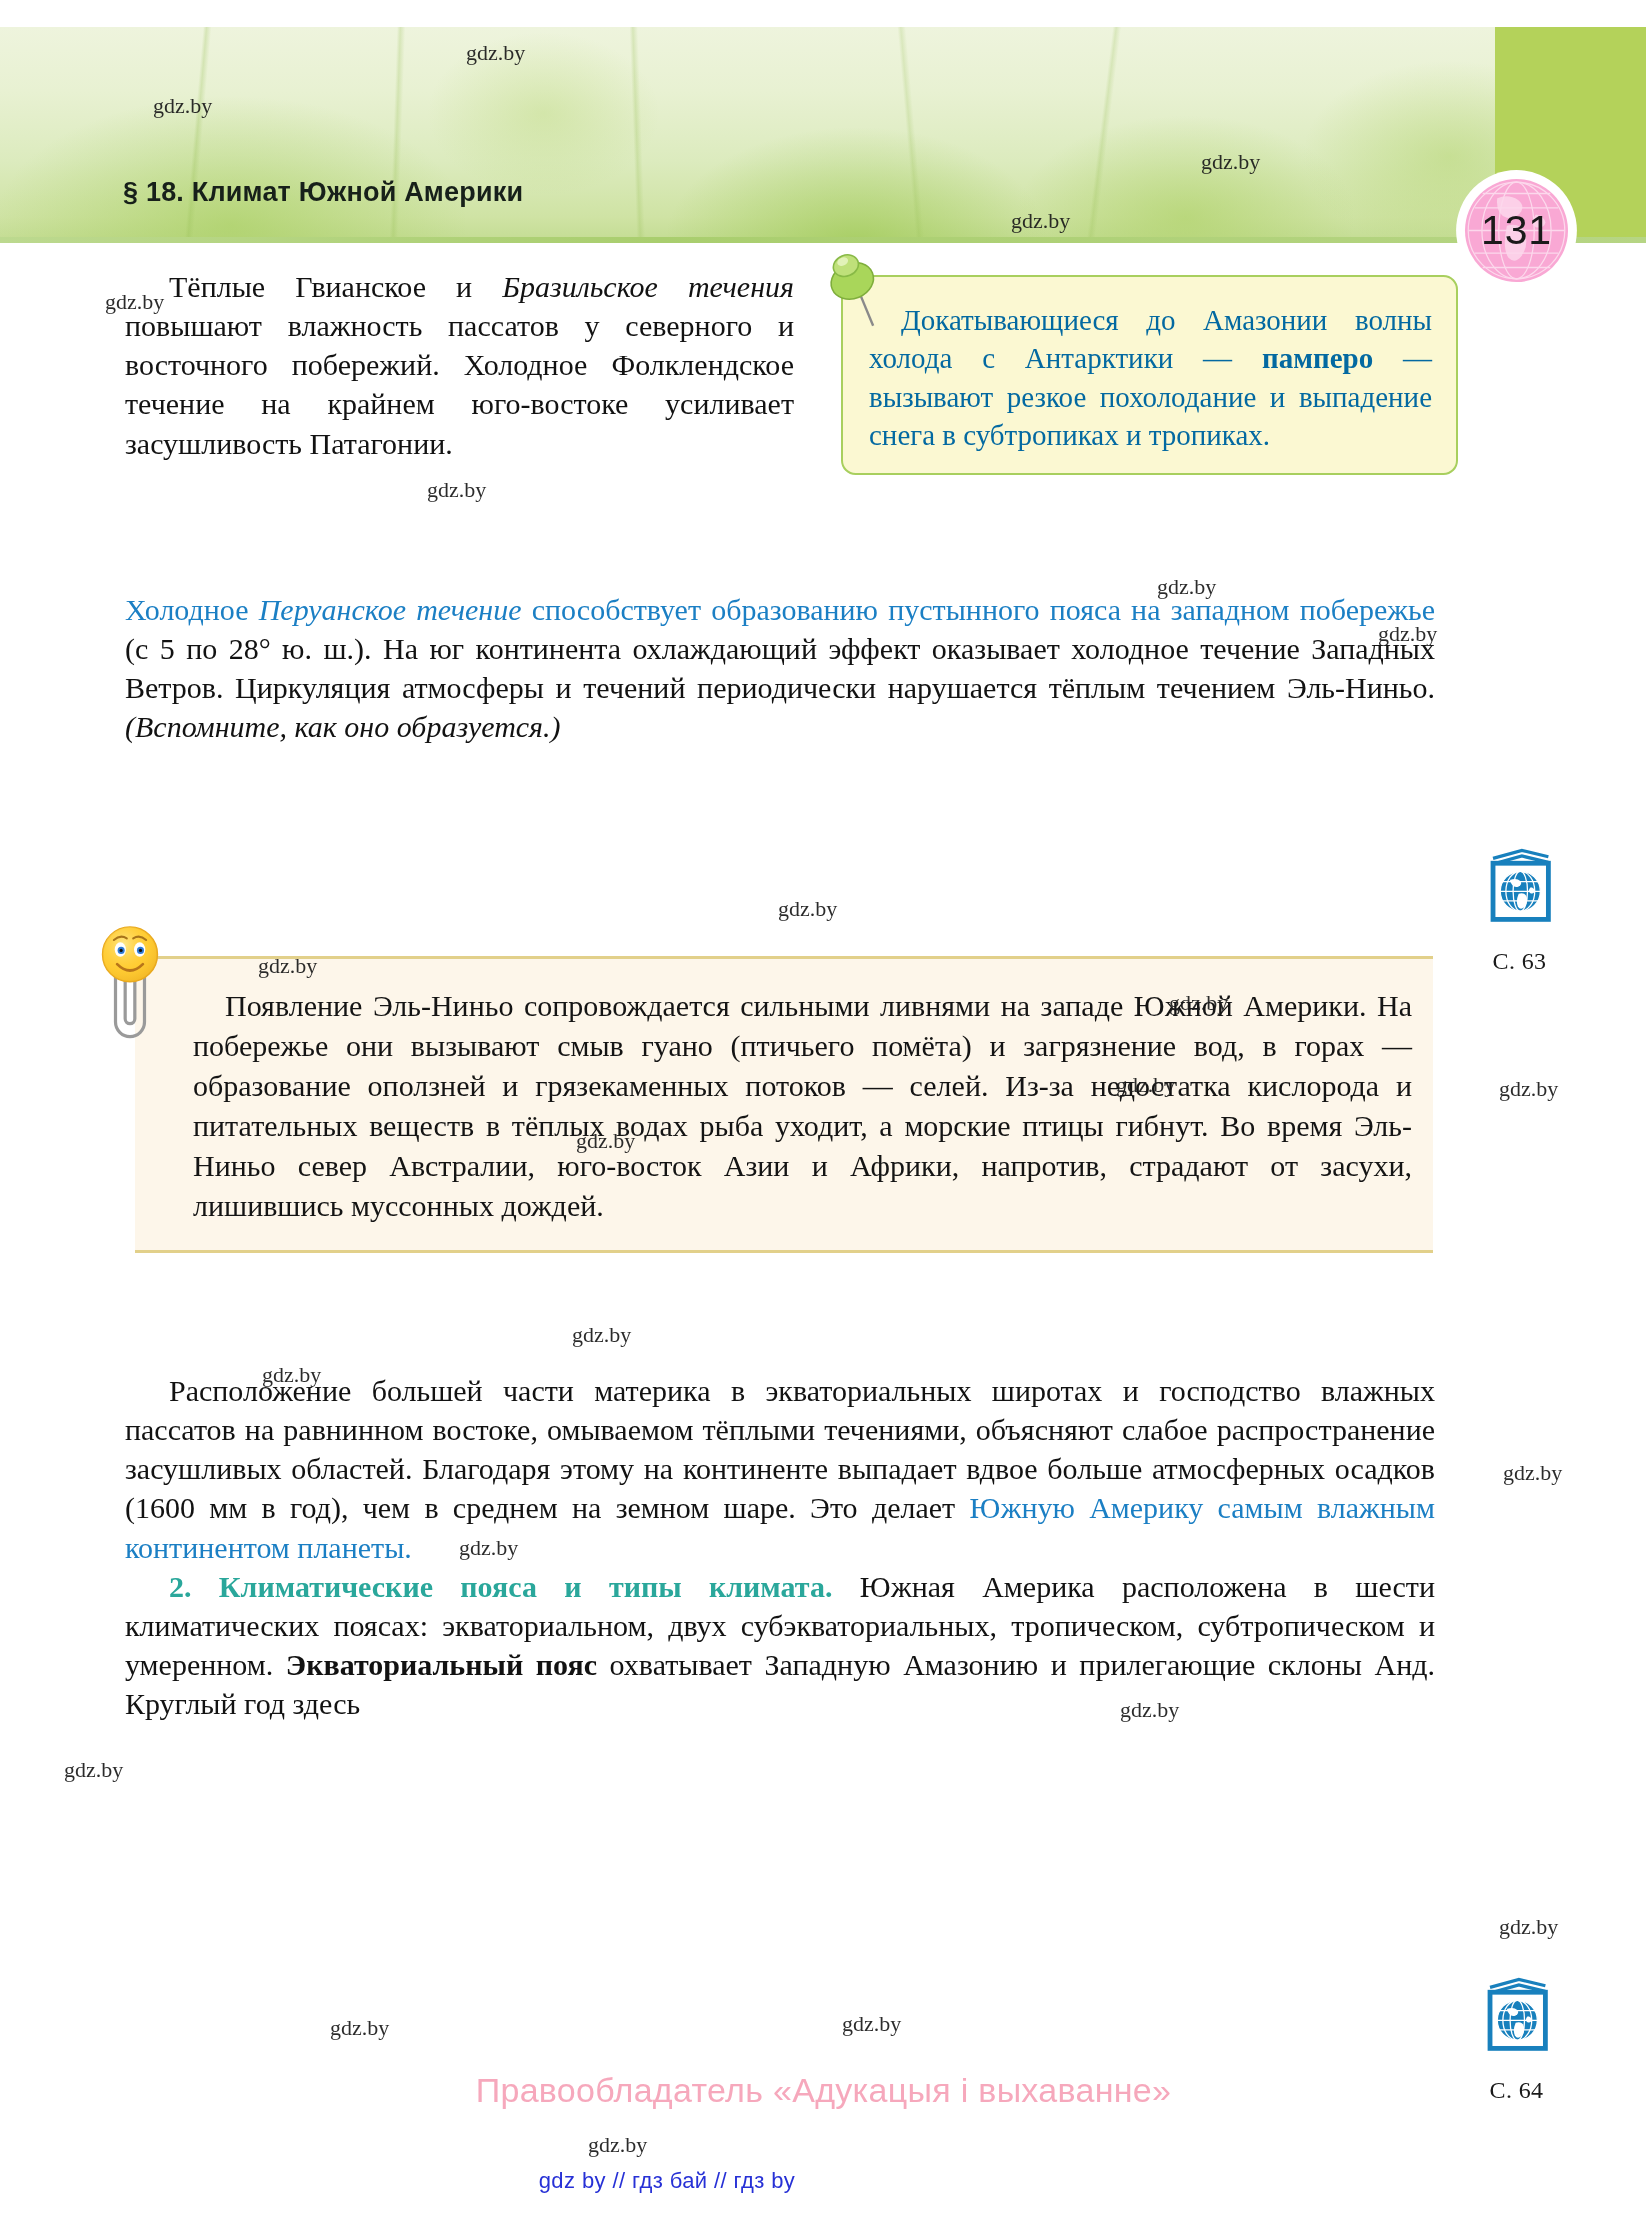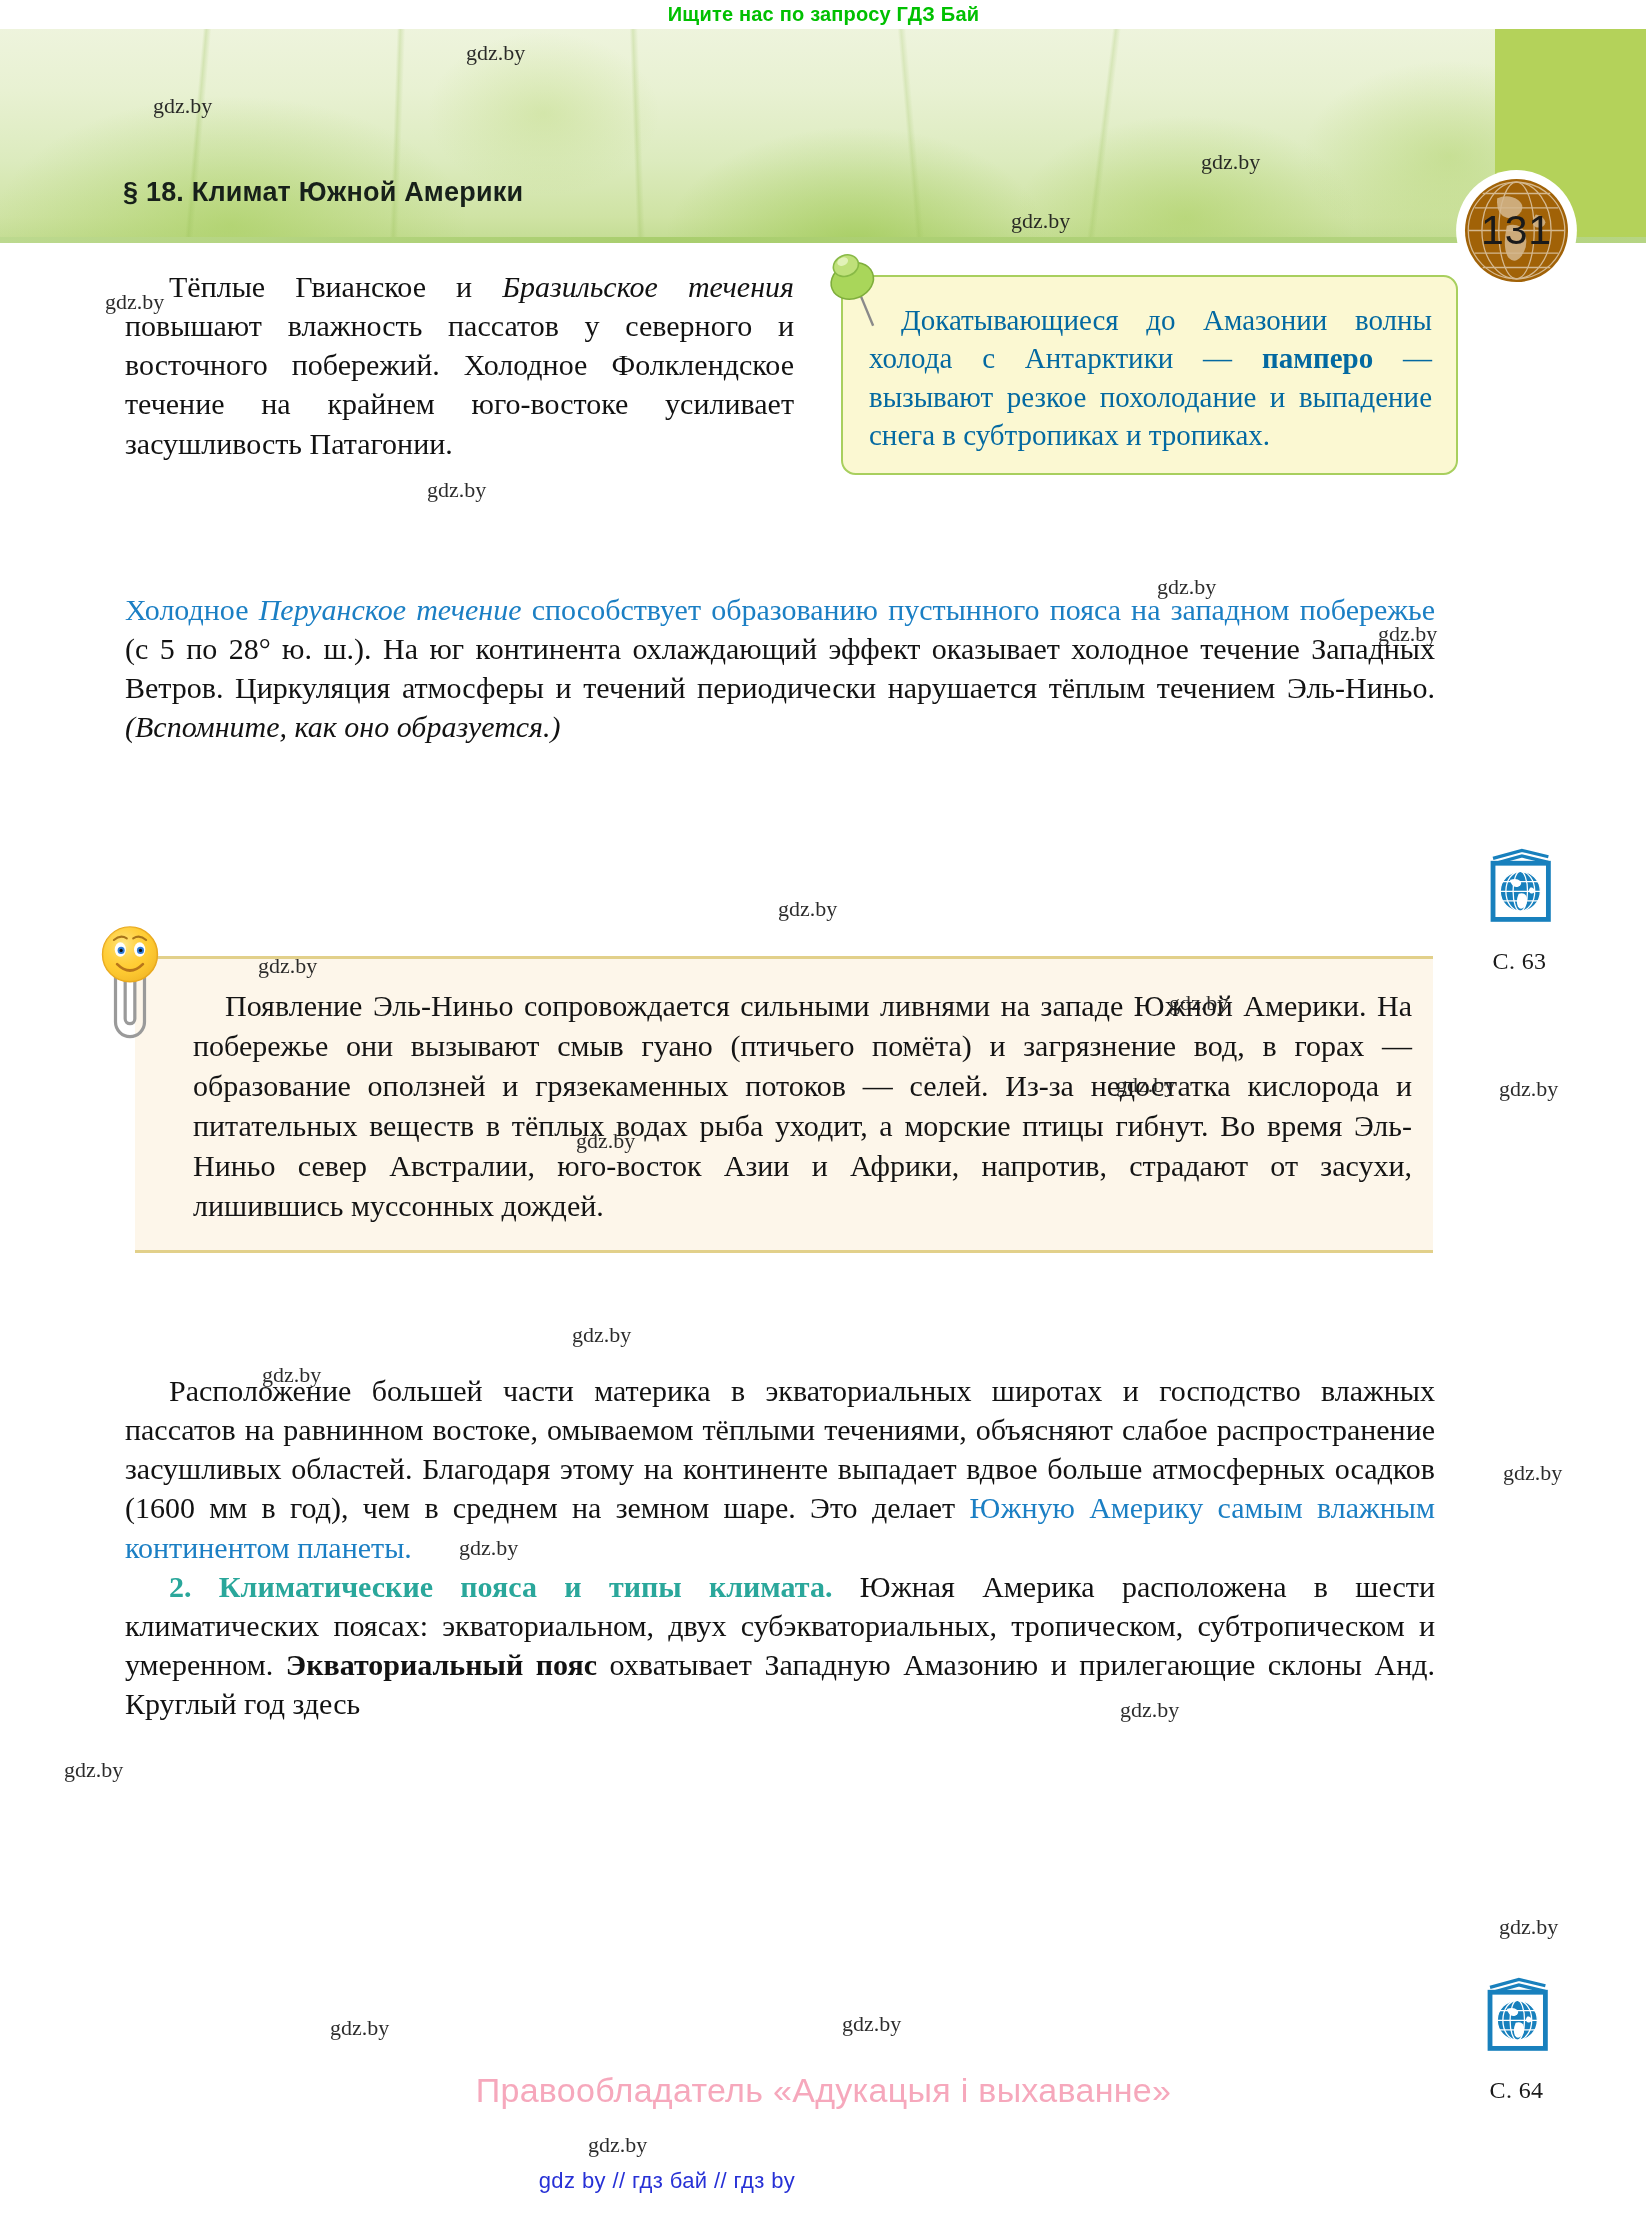--- a/index.html
+++ b/index.html
@@ -92,21 +92,21 @@
     letter-spacing: 0.2px;
     white-space: nowrap;
   }
 
   
   .page-number {
     position: absolute;
     top: 179px; right: 79px;
     width: 103px; height: 103px;
     border-radius: 50%;
-    background: #a16207;
+    background: #f9a8d4;
     box-shadow: 0 0 0 8.9px #ffffff;
     display: flex;
     align-items: center;
     justify-content: center;
     z-index: 30;
     overflow: hidden;
   }
   .page-number .globe-lines {
     position: absolute; inset: 0;
     border-radius: 50%;
@@ -273,23 +273,20 @@
     color: #2731d6;
     letter-spacing: 0.4px;
     z-index: 26;
   }
 </style>
 </head>
 <body>
 
 <div id="page">
 
-  <div class="promo-strip">
-    <span>Ищите нас по запросу ГДЗ Бай</span>
-  </div>
 
   <div class="header-band">
     <div class="header-bg"></div>
     <div class="header-right-block"></div>
     <div class="header-bottom-rule"></div>
   </div>
   <div class="header-title">§ 18. Климат Южной Америки</div>
 
   <div class="page-number">
     <svg class="globe-lines" viewBox="0 0 128 128">

